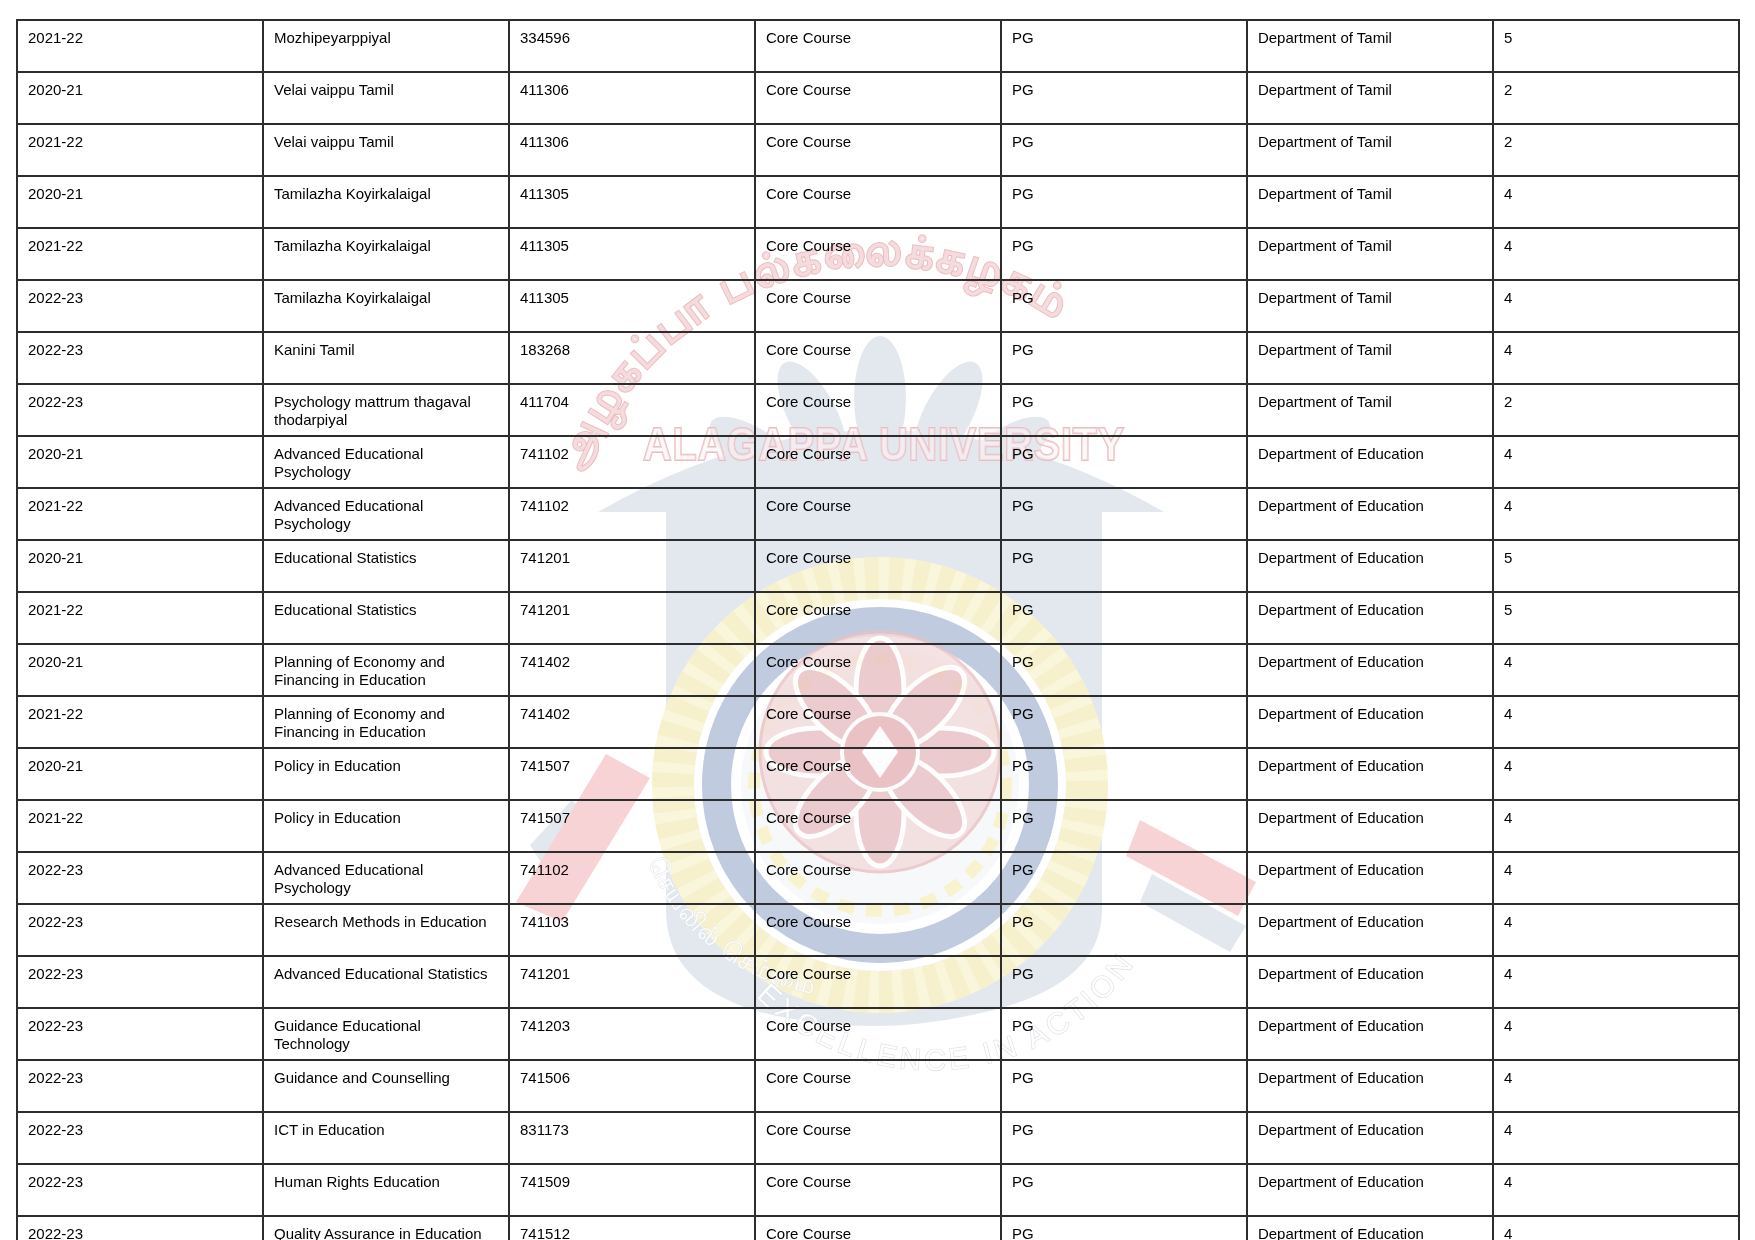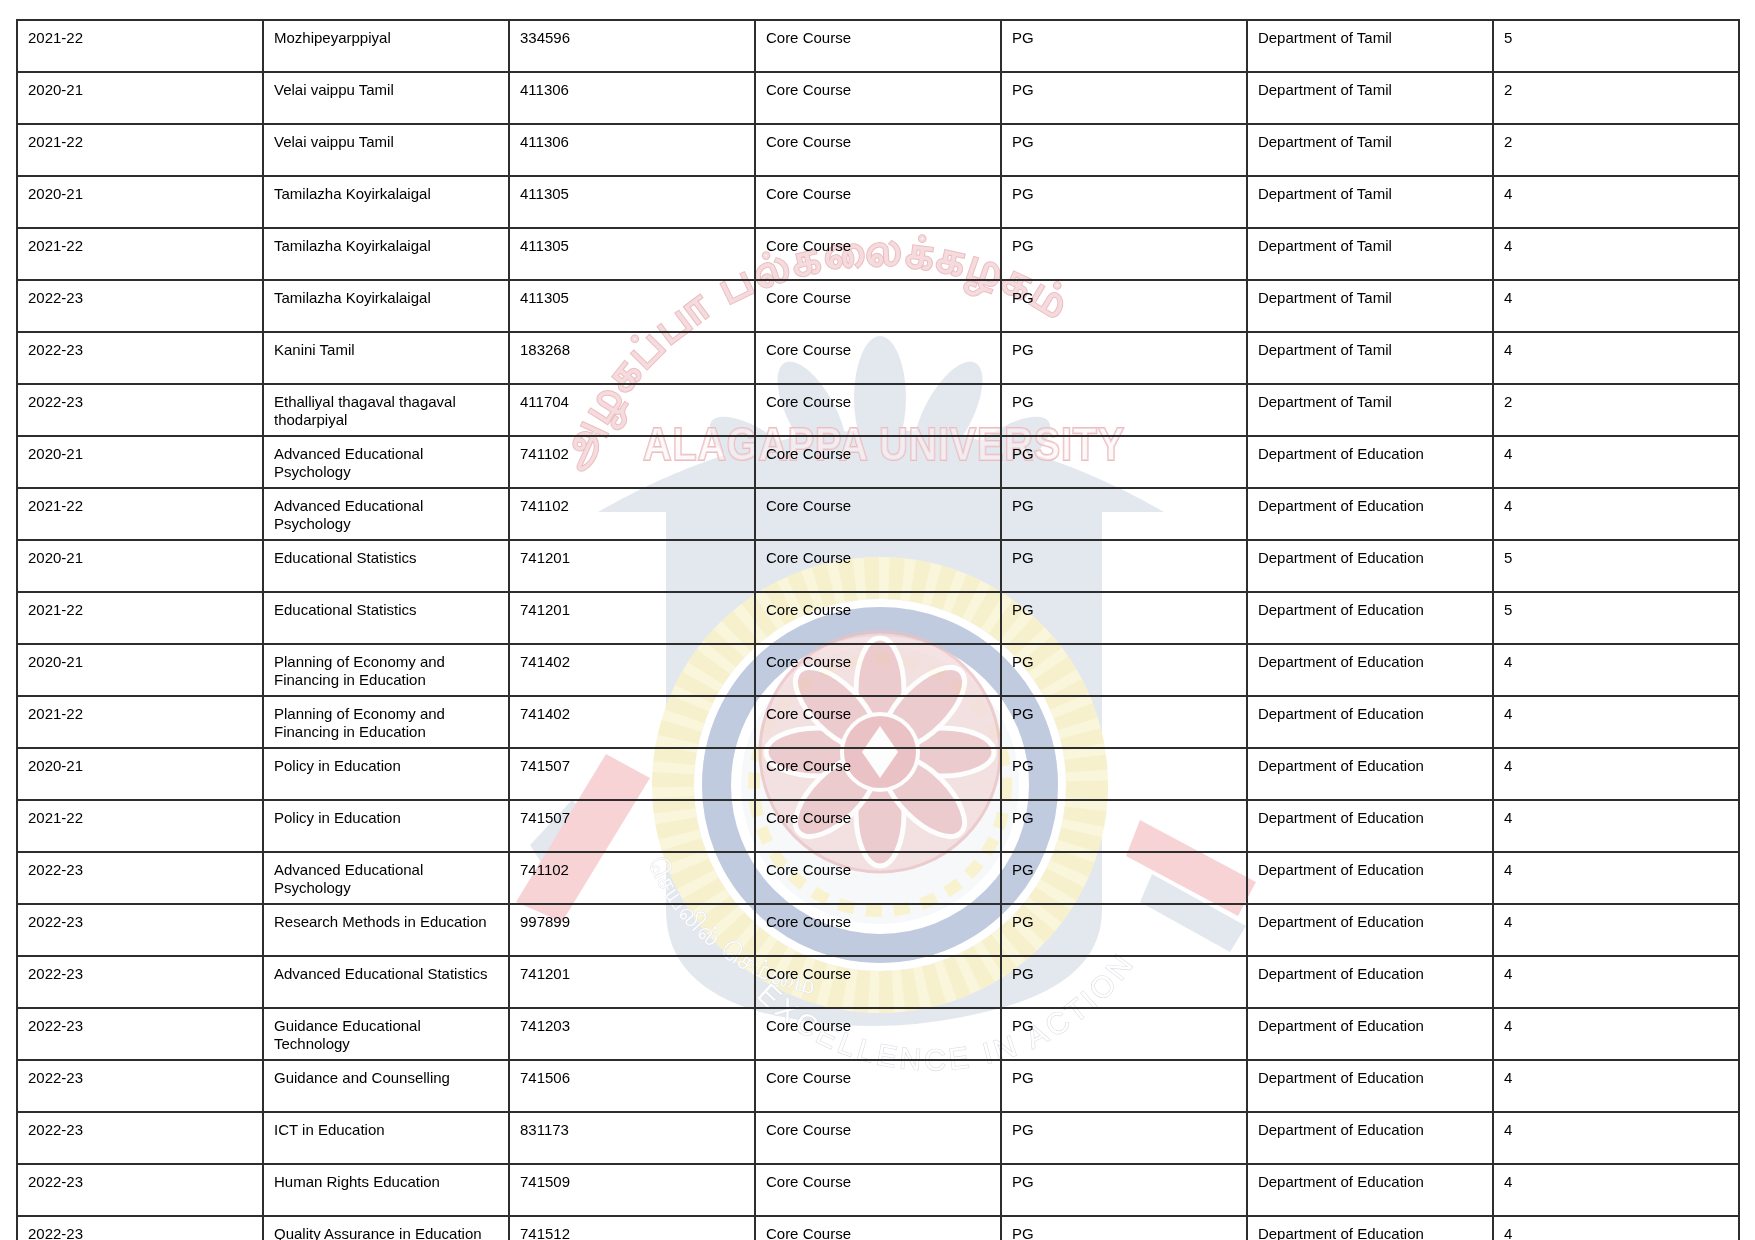--- a/index.html
+++ b/index.html
@@ -174,21 +174,21 @@
         <td>2022-23</td>
         <td>Kanini Tamil</td>
         <td>183268</td>
         <td>Core Course</td>
         <td>PG</td>
         <td>Department of Tamil</td>
         <td>4</td>
       </tr>
       <tr>
         <td>2022-23</td>
-        <td>Ethalliyal thagaval thagaval thodarpiyal</td>
+        <td>Psychology mattrum thagaval thodarpiyal</td>
         <td>411704</td>
         <td>Core Course</td>
         <td>PG</td>
         <td>Department of Tamil</td>
         <td>2</td>
       </tr>
       <tr>
         <td>2020-21</td>
         <td>Advanced Educational Psychology</td>
         <td>741102</td>
@@ -265,21 +265,21 @@
         <td>Advanced Educational Psychology</td>
         <td>741102</td>
         <td>Core Course</td>
         <td>PG</td>
         <td>Department of Education</td>
         <td>4</td>
       </tr>
       <tr>
         <td>2022-23</td>
         <td>Research Methods in Education</td>
-        <td>997899</td>
+        <td>741103</td>
         <td>Core Course</td>
         <td>PG</td>
         <td>Department of Education</td>
         <td>4</td>
       </tr>
       <tr>
         <td>2022-23</td>
         <td>Advanced Educational Statistics</td>
         <td>741201</td>
         <td>Core Course</td>

